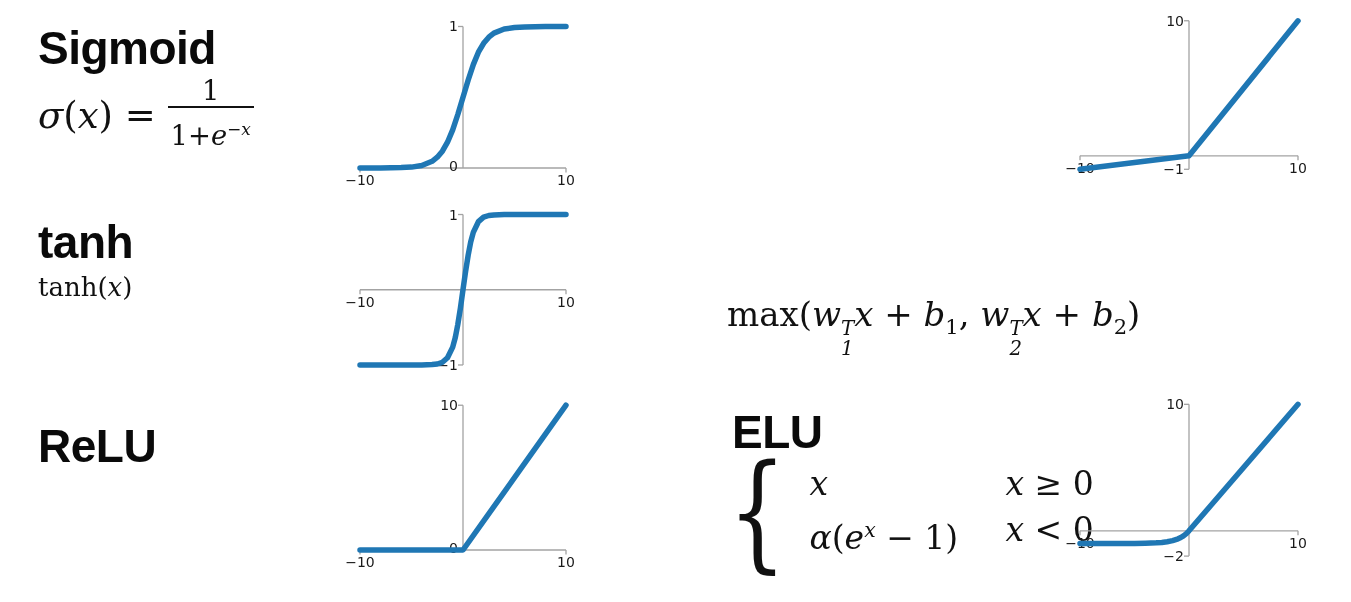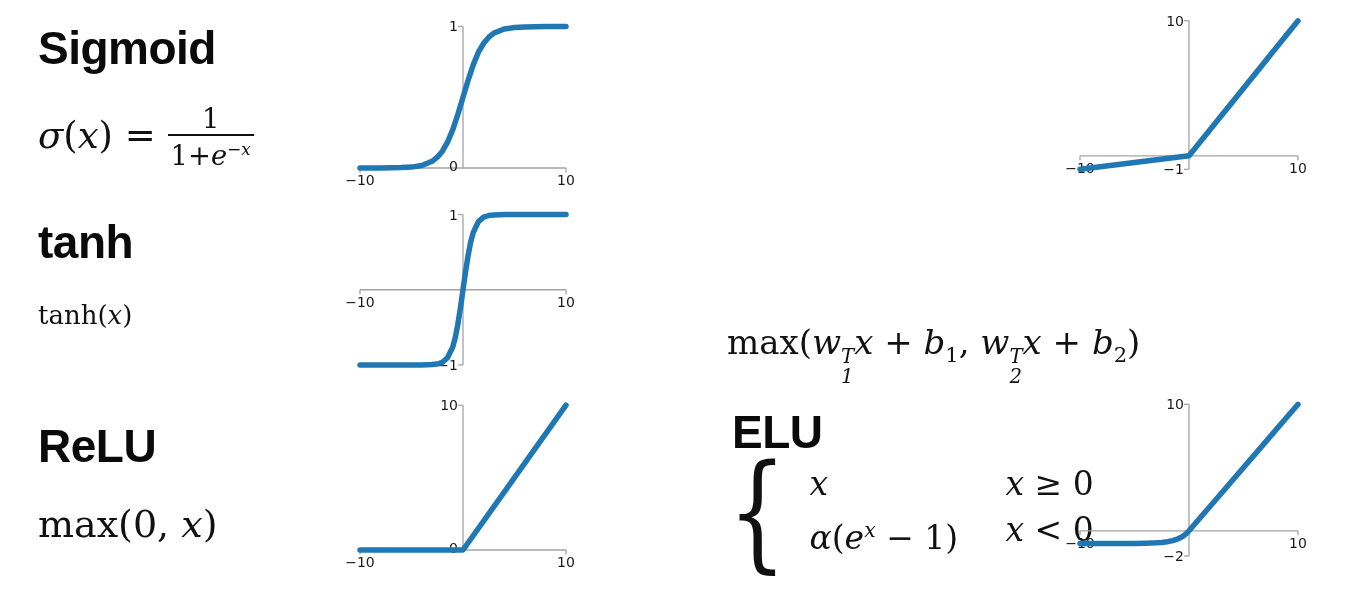--- a/index.html
+++ b/index.html
@@ -1,28 +1,28 @@
 <!DOCTYPE html>
 <html><head>
 <meta charset="utf-8">
 <style>
   html,body{margin:0;padding:0;background:#fff;}
   #stage{position:relative;width:1351px;height:602px;background:#ffffff;overflow:hidden;
          font-family:"DejaVu Serif",serif;}
   .h{position:absolute;font-family:"Liberation Sans",sans-serif;font-weight:bold;
      font-size:46px;line-height:1.05;letter-spacing:-0.5px;color:#0a0a0a;white-space:nowrap;}
-  .formula{position:absolute;color:#111;white-space:nowrap;font-family:"DejaVu Serif",serif;margin-top:28px;}
+  .formula{position:absolute;color:#111;white-space:nowrap;font-family:"DejaVu Serif",serif;}
   .it{font-style:italic;}
   .rm{font-style:normal;}
   sup{font-size:0.62em;}
   sub{font-size:0.62em;}
   
   .frac{display:inline-block;vertical-align:-0.62em;text-align:center;font-size:0.74em;line-height:1.1;}
   .frac .num{display:block;}
-  .frac .den{display:block;border-top:2.5px solid #111;padding:4px 3px;}
+  .frac .den{display:block;border-top:2.5px solid #111;padding:12px 3px;}
   
   .ss{display:inline-flex;flex-direction:column;align-items:flex-start;font-size:0.58em;
       line-height:1.0;vertical-align:-0.45em;font-style:italic;}
   .ss .t{display:block;}
   .ss .b{display:block;}
   
   .elu-wrap{position:absolute;display:flex;align-items:center;}
   .brace{font-size:128px;line-height:0.92;font-family:"DejaVu Serif",serif;font-weight:400;
          transform:scaleX(0.72);transform-origin:left center;color:#111;}
   .cases{display:grid;grid-template-columns:196px auto;row-gap:0;font-size:33px;color:#111;}
@@ -39,23 +39,20 @@
   <div class="formula" style="left:38px;top:76px;font-size:37px">
     <span class="it">σ</span><span class="rm">(</span><span class="it">x</span><span class="rm">) = </span><span class="frac"><span class="num rm">1</span><span class="den"><span class="rm">1+</span><span class="it">e</span><sup class="it">−x</sup></span></span>
   </div>
 
   <div class="h" style="left:38px;top:218px">tanh</div>
   <div class="formula" style="left:38px;top:272px;font-size:26px">
     <span class="rm">tanh(</span><span class="it">x</span><span class="rm">)</span>
   </div>
 
   <div class="h" style="left:38px;top:422px">ReLU</div>
-  <div class="formula" style="left:38px;top:474px;font-size:38px">
-    <span class="rm">max(0, </span><span class="it">x</span><span class="rm">)</span>
-  </div>
 
 
   <div class="formula" style="left:727px;top:294px;font-size:34px">
     <span class="rm">max(</span><span class="it">w</span><span class="ss">
         <span class="t">T</span>
         <span class="b">1</span>
       </span><span class="it">x</span><span class="rm"> + </span><span class="it">b</span><sub class="rm">1</sub><span class="rm">, </span><span class="it">w</span><span class="ss">
         <span class="t">T</span>
         <span class="b">2</span>
       </span><span class="it">x</span><span class="rm"> + </span><span class="it">b</span><sub class="rm">2</sub><span class="rm">)</span>

